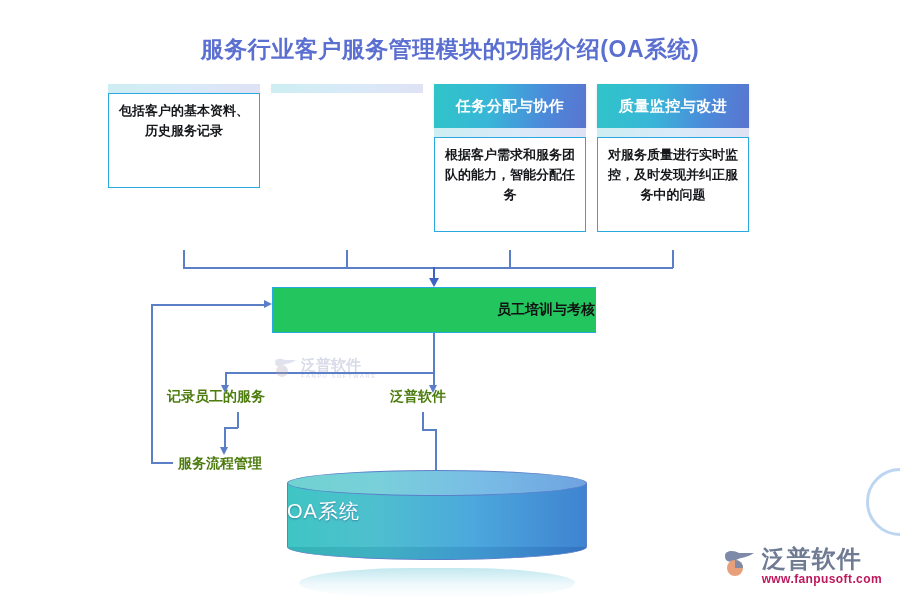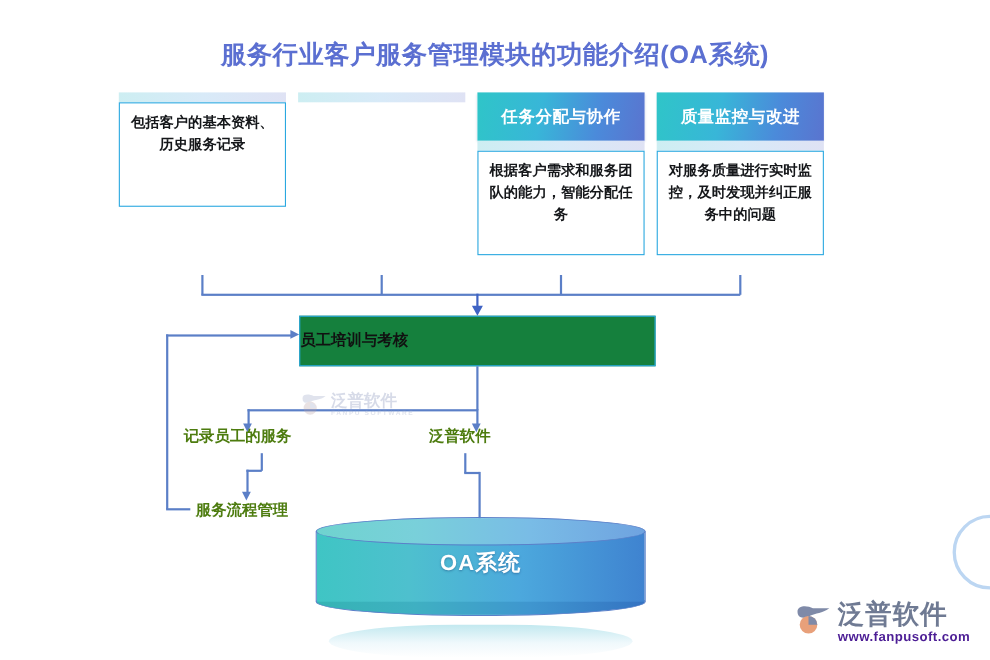--- a/index.html
+++ b/index.html
@@ -69,22 +69,22 @@
   }
   .arrow.right{
     border-top:4px solid transparent;
     border-bottom:4px solid transparent;
     border-left:8px solid #5b7fc7;
   }
 
   
   .procbox{
     position:absolute;left:272px;top:287px;width:324px;height:46px;
-    border:1.5px solid #29a9e1;background:#15803d;
-    display:flex;align-items:center;justify-content:flex-start;
+    border:1.5px solid #29a9e1;background:#22c55e;
+    display:flex;align-items:center;justify-content:flex-end;
     box-sizing:border-box;
   }
   .procbox span{font-size:14px;font-weight:bold;color:#111;}
 
   
   .nodelbl{
     position:absolute;
     font-size:14px;font-weight:bold;color:#4d7c0f;
     white-space:nowrap;
   }
@@ -106,22 +106,21 @@
   }
   .cyl-bottom{
     position:absolute;left:0;top:64px;width:300px;height:26px;
     border-radius:50%;
     background:linear-gradient(90deg,#35b4b4 0%,#3fb0c2 30%,#3f96cf 65%,#3473c2 100%);
     border:1px solid #5b80c9;
     box-sizing:border-box;
   }
   .cyl-label{
     position:absolute;left:0;top:28px;width:300px;
-    text-align:center;
-    font-size:20px;font-weight:bold;color:#ffffff;
+    font-size:20px;font-weight:normal;color:#ffffff;
     letter-spacing:1px;
     text-shadow:0 1px 2px rgba(20,60,110,.45);
     z-index:4;
   }
   .cyl-reflect{
     position:absolute;left:300px;top:568px;width:276px;height:30px;
     transform:translateX(-50%);
     left:437px;
     background:linear-gradient(180deg,rgba(120,205,220,.45) 0%,rgba(160,215,235,.16) 55%,rgba(255,255,255,0) 100%);
     border-radius:50% / 60%;
@@ -141,21 +140,21 @@
   }
 
   .logo{
     position:absolute;right:18px;bottom:14px;
     display:flex;align-items:center;
   }
   .logo-mark{
     width:34px;height:34px;margin-right:6px;position:relative;
   }
   .logo-txt{font-size:24px;font-weight:bold;color:#6f7a93;letter-spacing:1px;line-height:26px;}
-  .logo-url{font-size:12px;font-weight:bold;color:#4c1d95;letter-spacing:.4px;line-height:14px;}
+  .logo-url{font-size:12px;font-weight:bold;color:#be185d;letter-spacing:.4px;line-height:14px;}
 
   .corner-circle{
     position:absolute;left:866px;top:468px;width:62px;height:62px;
     border:3px solid #bcd6f2;border-radius:50%;
     background:#ffffff;
   }
 </style>
 </head>
 <body>
 

